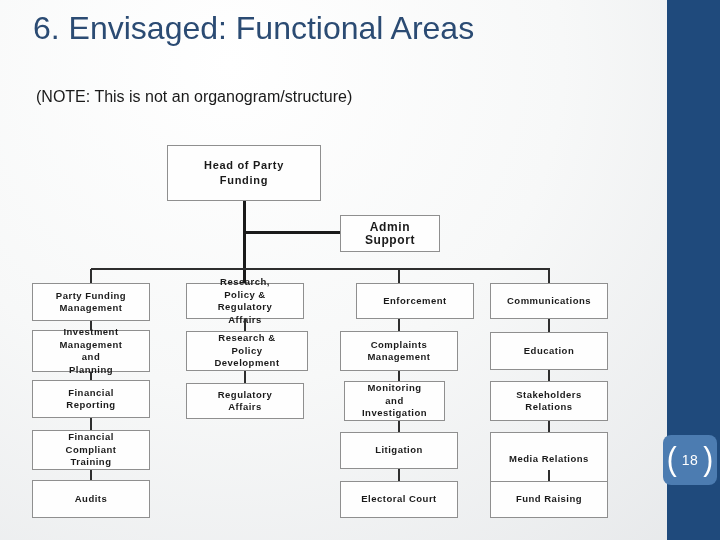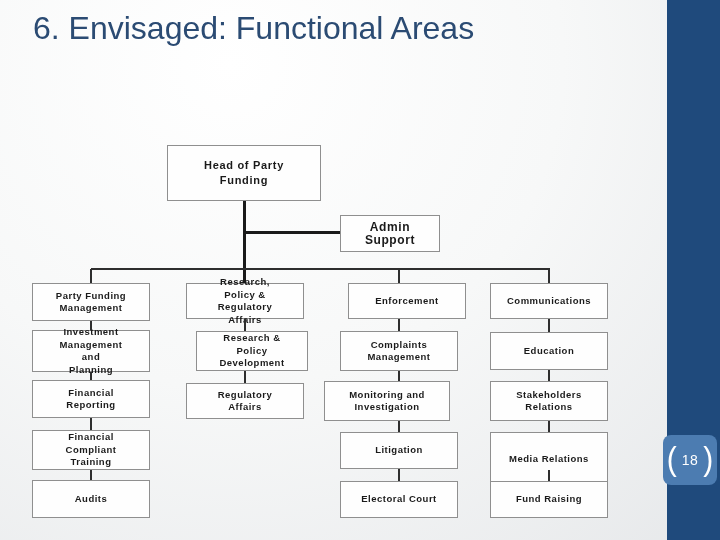--- a/index.html
+++ b/index.html
@@ -60,20 +60,21 @@
   <div class="side-bar" style="background:#1F4A7C"></div>
 
   <div class="page-badge" style="background:#4C7CB1">
     <span class="paren">(</span>
     <span class="num">18</span>
     <span class="paren">)</span>
   </div>
 
   <h1 class="title" style="color:#2B4B73">6. Envisaged: Functional Areas</h1>
   <div class="body-text">
+    <div>(NOTE: This is not an organogram/structure)</div>
   </div>
 
   <div>
 
     <div class="obox head" style="left:167px;top:145px;width:154px;height:56px">Head of Party
 Funding</div>
     <div class="obox admin" style="left:340px;top:215px;width:100px;height:37px">Admin Support</div>
 
     <div class="conn" style="left:243px;top:201px;width:3px;height:82px"></div>
     <div class="conn" style="left:244px;top:231px;width:96px;height:3px"></div>
@@ -96,31 +97,31 @@
 Training</div>
     <div class="obox" style="left:32px;top:480px;width:118px;height:38px">Audits</div>
 
     <div class="conn thin" style="left:90px;top:321px;width:2px;height:9px"></div>
     <div class="conn thin" style="left:90px;top:372px;width:2px;height:8px"></div>
     <div class="conn thin" style="left:90px;top:418px;width:2px;height:12px"></div>
     <div class="conn thin" style="left:90px;top:470px;width:2px;height:10px"></div>
 
     <div class="obox" style="left:186px;top:283px;width:118px;height:36px">Research, Policy &amp;
 Regulatory Affairs</div>
-    <div class="obox" style="left:196px;top:331px;width:112px;height:40px">Research &amp; Policy
+    <div class="obox" style="left:186px;top:331px;width:122px;height:40px">Research &amp; Policy
 Development</div>
     <div class="obox" style="left:186px;top:383px;width:118px;height:36px">Regulatory Affairs</div>
 
     <div class="conn thin" style="left:244px;top:319px;width:2px;height:12px"></div>
     <div class="conn thin" style="left:244px;top:371px;width:2px;height:12px"></div>
 
-    <div class="obox" style="left:348px;top:283px;width:118px;height:36px">Enforcement</div>
+    <div class="obox" style="left:356px;top:283px;width:118px;height:36px">Enforcement</div>
     <div class="obox" style="left:340px;top:331px;width:118px;height:40px">Complaints
 Management</div>
-    <div class="obox" style="left:324px;top:381px;width:126px;height:40px">Monitoring and
+    <div class="obox" style="left:344px;top:381px;width:101px;height:40px">Monitoring and
 Investigation</div>
     <div class="obox" style="left:340px;top:432px;width:118px;height:37px">Litigation</div>
     <div class="obox" style="left:340px;top:481px;width:118px;height:37px">Electoral Court</div>
 
     <div class="conn thin" style="left:398px;top:319px;width:2px;height:12px"></div>
     <div class="conn thin" style="left:398px;top:371px;width:2px;height:10px"></div>
     <div class="conn thin" style="left:398px;top:421px;width:2px;height:11px"></div>
     <div class="conn thin" style="left:398px;top:469px;width:2px;height:12px"></div>
 
     <div class="obox" style="left:490px;top:283px;width:118px;height:36px">Communications</div>

